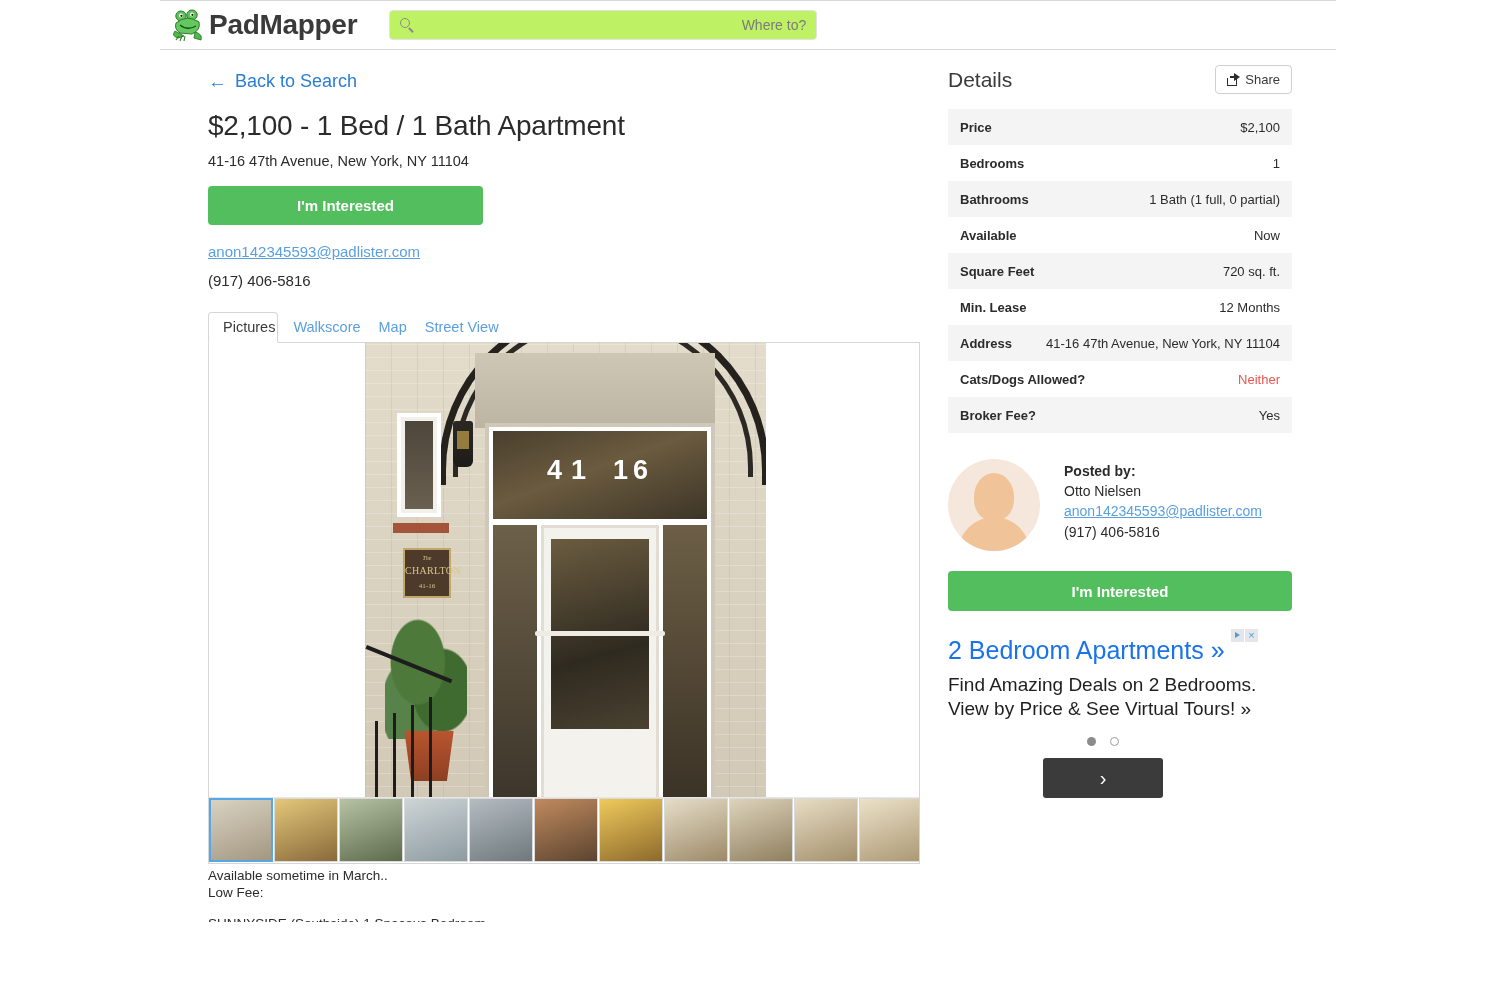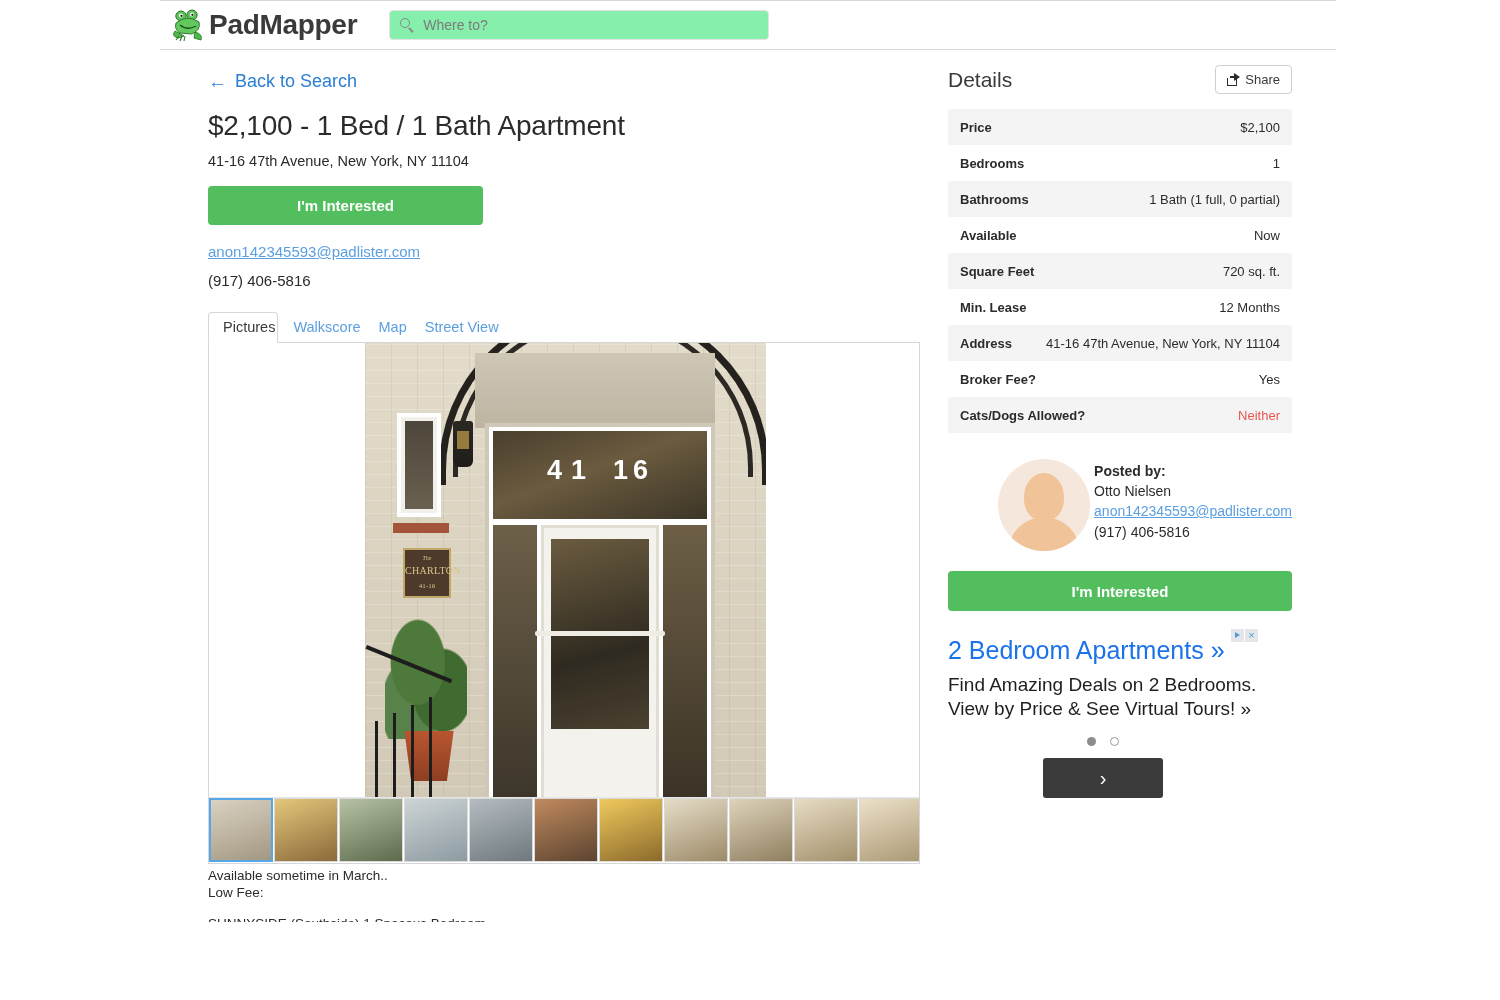--- a/index.html
+++ b/index.html
@@ -20,23 +20,23 @@
     border-top: 1px solid #d8d8d8;
     display: flex; align-items: center;
   }
   .brand { display: flex; align-items: center; margin-left: 12px; }
   .frog { width: 34px; height: 36px; position: relative; flex: 0 0 34px; }
   .brand-name {
     font-size: 28px; font-weight: 600; color: #3a3a3a; letter-spacing: -0.3px;
     margin-left: 3px; line-height: 1;
   }
   .searchbox {
-    margin-left: 32px; width: 380px; height: 30px;
-    background: #86efac; border: 1px solid #e2e2e2; border-radius: 4px;
-    display: flex; align-items: center; padding: 0 10px;
+    margin-left: 32px; width: 428px; height: 30px;
+    background: #bef264; border: 1px solid #e2e2e2; border-radius: 4px;
+    display: flex; align-items: center; padding: 0 10px; justify-content: space-between;
   }
   .search-icon { width: 15px; height: 15px; position: relative; flex:0 0 15px; }
   .search-icon .ring {
     position:absolute; left:0; top:0; width:10px; height:10px;
     border: 1.6px solid #8a8a8a; border-radius: 50%;
   }
   .search-icon .stem {
     position:absolute; left:9px; top:9px; width:6px; height:1.6px;
     background:#8a8a8a; transform: rotate(45deg); transform-origin: left center;
   }
@@ -257,21 +257,21 @@
   .drow {
     display: flex; align-items: center; justify-content: space-between;
     height: 36px; padding: 0 12px;
   }
   .drow:nth-child(odd) { background: #f4f4f4; }
   .drow:nth-child(even) { background: #ffffff; }
   .dlabel { font-size: 13px; font-weight: bold; color: #2b2b2b; }
   .dvalue { font-size: 13px; color: #2b2b2b; text-align: right; }
   .dvalue.neither { color: #e8564f; }
 
-  .poster { display: flex; gap: 4px; margin-top: 26px; justify-content: flex-end; }
+  .poster { display: flex; gap: 24px; margin-top: 26px; }
   .avatar {
     width: 92px; height: 92px; flex: 0 0 92px; border-radius: 50%;
     background: #f6e7dc; position: relative; overflow: hidden;
   }
   .avatar .head {
     position: absolute; left: 26px; top: 14px; width: 40px; height: 48px;
     background: #f0c398; border-radius: 50% 50% 45% 45%;
   }
   .avatar .body {
     position: absolute; left: 10px; top: 58px; width: 72px; height: 48px;
@@ -498,26 +498,26 @@
         </div>
         <div class="drow">
           <span class="dlabel">Min. Lease</span>
           <span class="dvalue">12 Months</span>
         </div>
         <div class="drow">
           <span class="dlabel">Address</span>
           <span class="dvalue">41-16 47th Avenue, New York, NY 11104</span>
         </div>
         <div class="drow">
+          <span class="dlabel">Cats/Dogs Allowed?</span>
+          <span class="dvalue neither">Neither</span>
+        </div>
+        <div class="drow">
           <span class="dlabel">Broker Fee?</span>
           <span class="dvalue">Yes</span>
-        </div>
-        <div class="drow">
-          <span class="dlabel">Cats/Dogs Allowed?</span>
-          <span class="dvalue neither">Neither</span>
         </div>
       </div>
 
       <div class="poster">
         <div class="avatar">
           <div class="head"></div>
             <div class="body"></div>
         </div>
         <div class="poster-info">
           <div class="posted-by">Posted by:</div>

